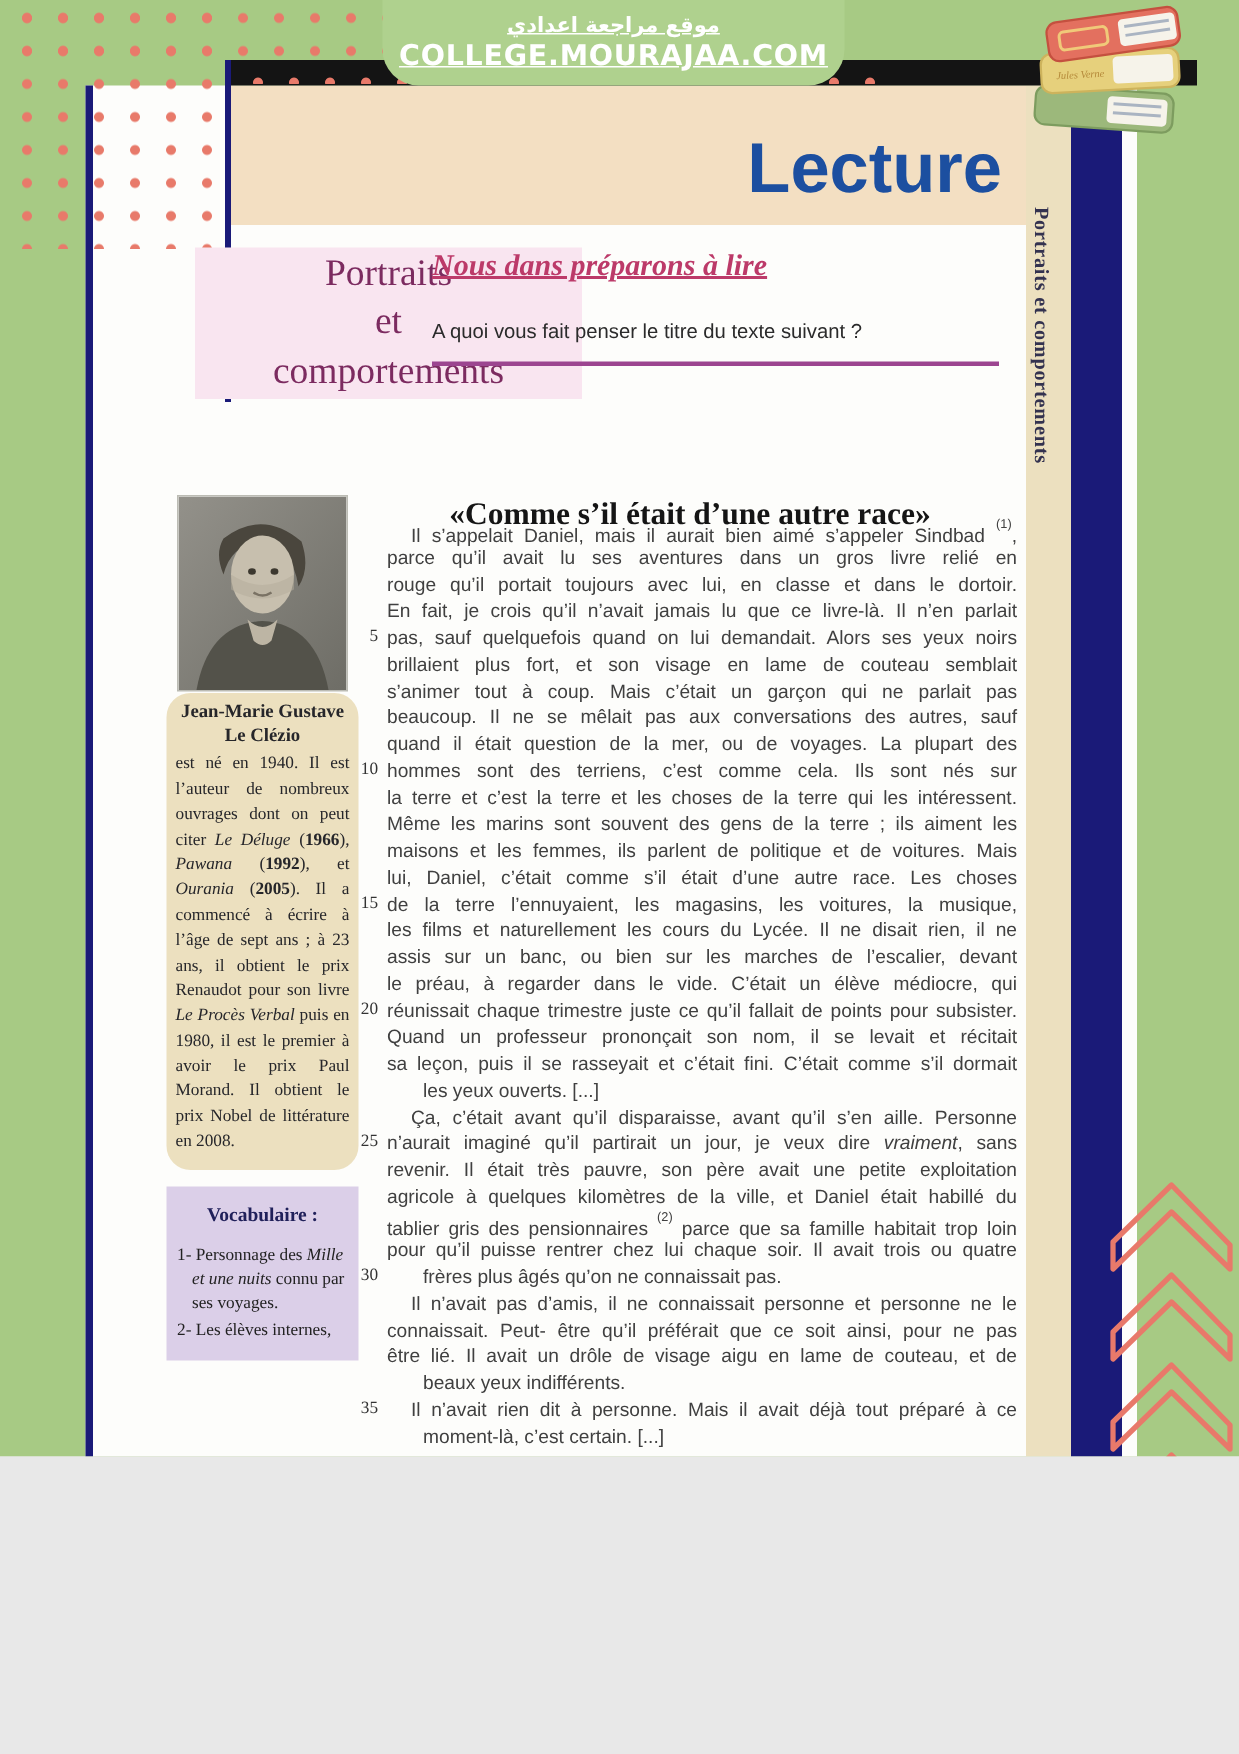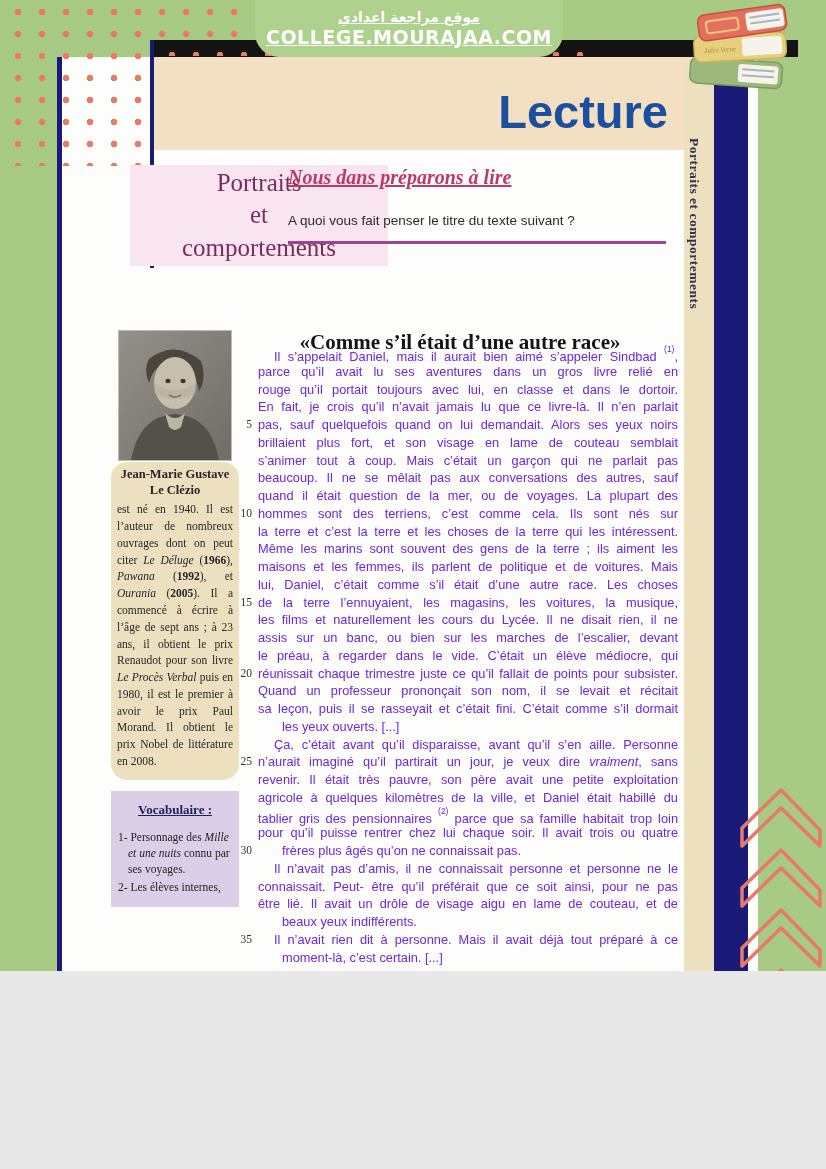--- a/index.html
+++ b/index.html
@@ -65,30 +65,30 @@
     border:1px solid #bcbcb4;box-sizing:border-box;}
   .bio-box{position:absolute;left:111px;top:462px;width:128px;
     background:var(--bio-cream,#ece0bf);padding:5px 6px 10px;box-sizing:border-box;
     font-family:"Liberation Serif",serif;font-size:11.5px;color:#26262a;
     text-align:justify;line-height:1.46;border-radius:16px;}
   .bio-name{text-align:center;font-weight:bold;font-size:12.5px;line-height:1.25;}
   .bio-text{margin-top:3px;}
   .vocab-box{position:absolute;left:111px;top:791px;width:128px;
     background:var(--lavender-box,#dbcfe8);padding:11px 7px 12px;box-sizing:border-box;
     font-family:"Liberation Serif",serif;font-size:11.5px;color:#222;}
-  .vocab-title{text-align:center;font-weight:bold;text-decoration:underline;
+  .vocab-title{text-align:center;font-weight:bold;
     color:#20205a;font-size:13px;margin-bottom:11px;}
   .vocab-item{line-height:1.4;padding-left:10px;text-indent:-10px;margin-top:2px;}
 
   
   .text-area{position:absolute;left:230px;top:345px;}
   .tl{display:flex;height:17.75px;overflow:visible;}
   .ln{flex:none;width:22px;text-align:right;padding-right:6px;
     font-family:"Liberation Serif",serif;font-size:11.5px;color:#333;line-height:17.75px;}
-  .lt{flex:none;width:420px;font-size:12.8px;line-height:17.75px;color:#6d28d9;
+  .lt{flex:none;width:420px;font-size:12.8px;line-height:17.75px;color:#404040;
     white-space:nowrap;text-align:justify;text-align-last:justify;text-justify:inter-word;}
   .lt.la{text-align-last:left;margin-left:24px;}
   .lt.ind{text-indent:16px;}
   .lt sup{font-size:8.5px;position:relative;top:-4px;}
   .lt em{font-style:italic;}
   .page-number{position:absolute;left:370px;top:1006px;width:40px;text-align:center;
     font-size:13.5px;color:#444;}
 
   
   .books-svg{position:absolute;left:686px;top:0;}

